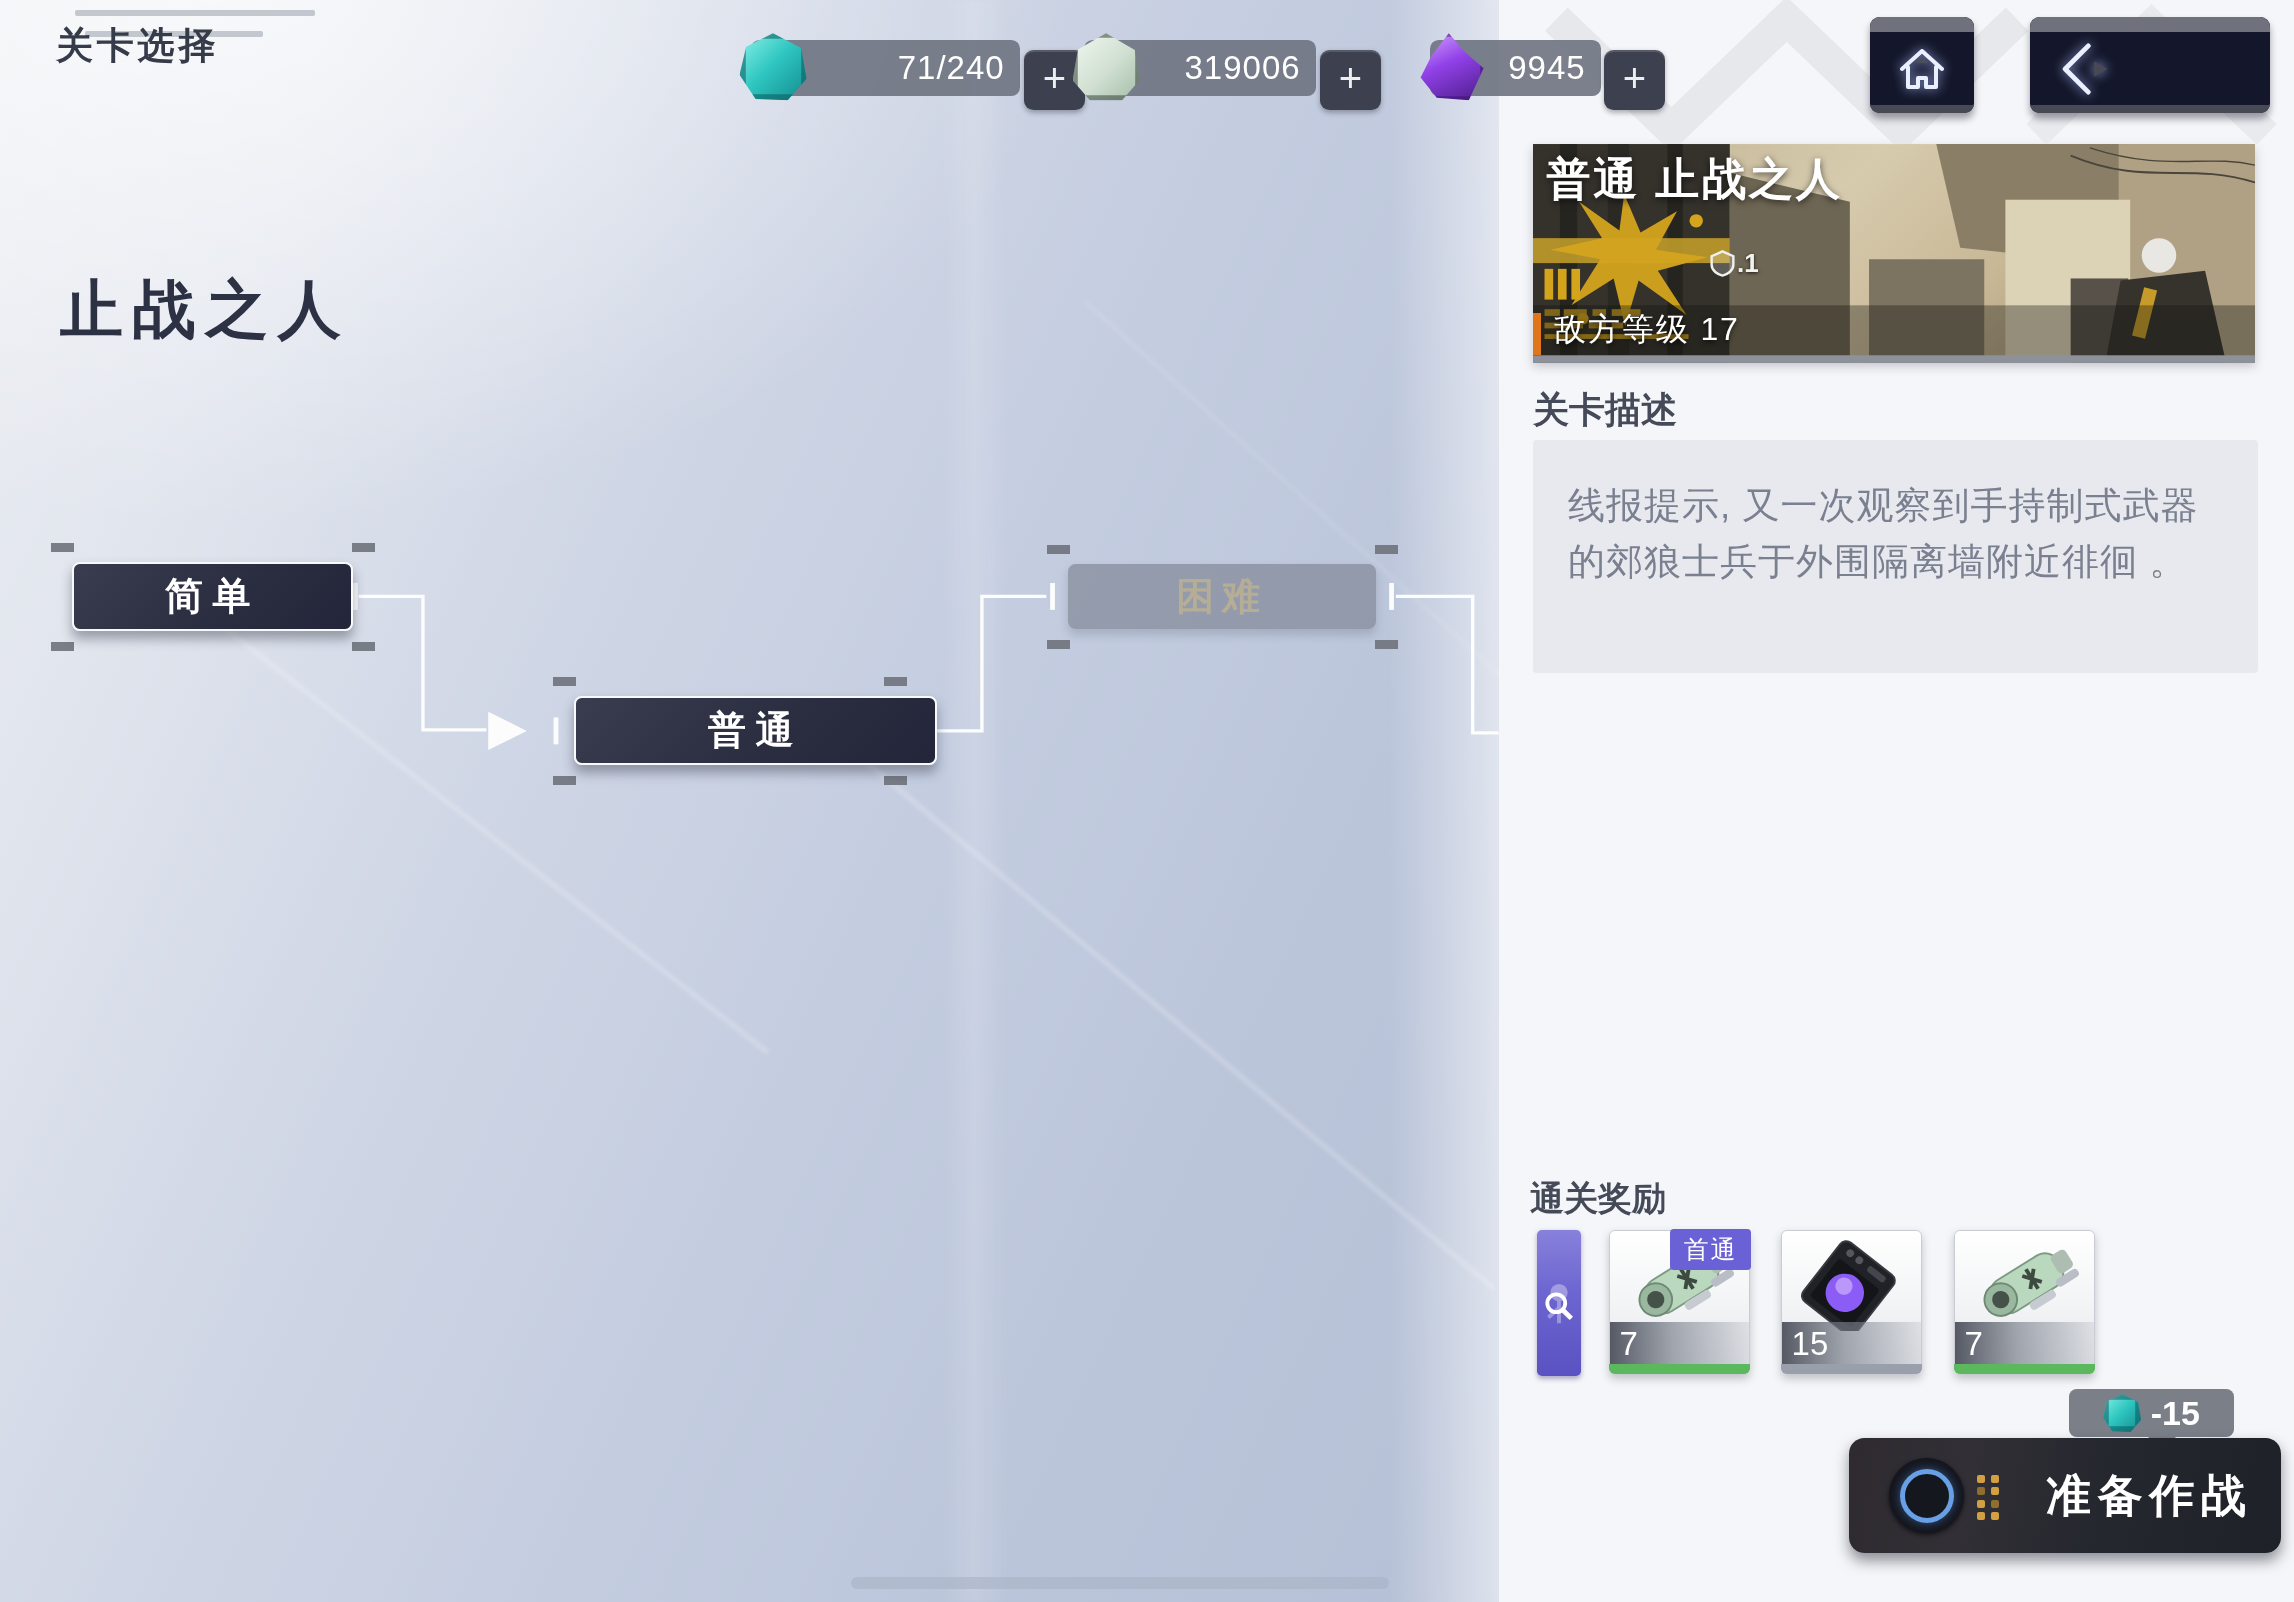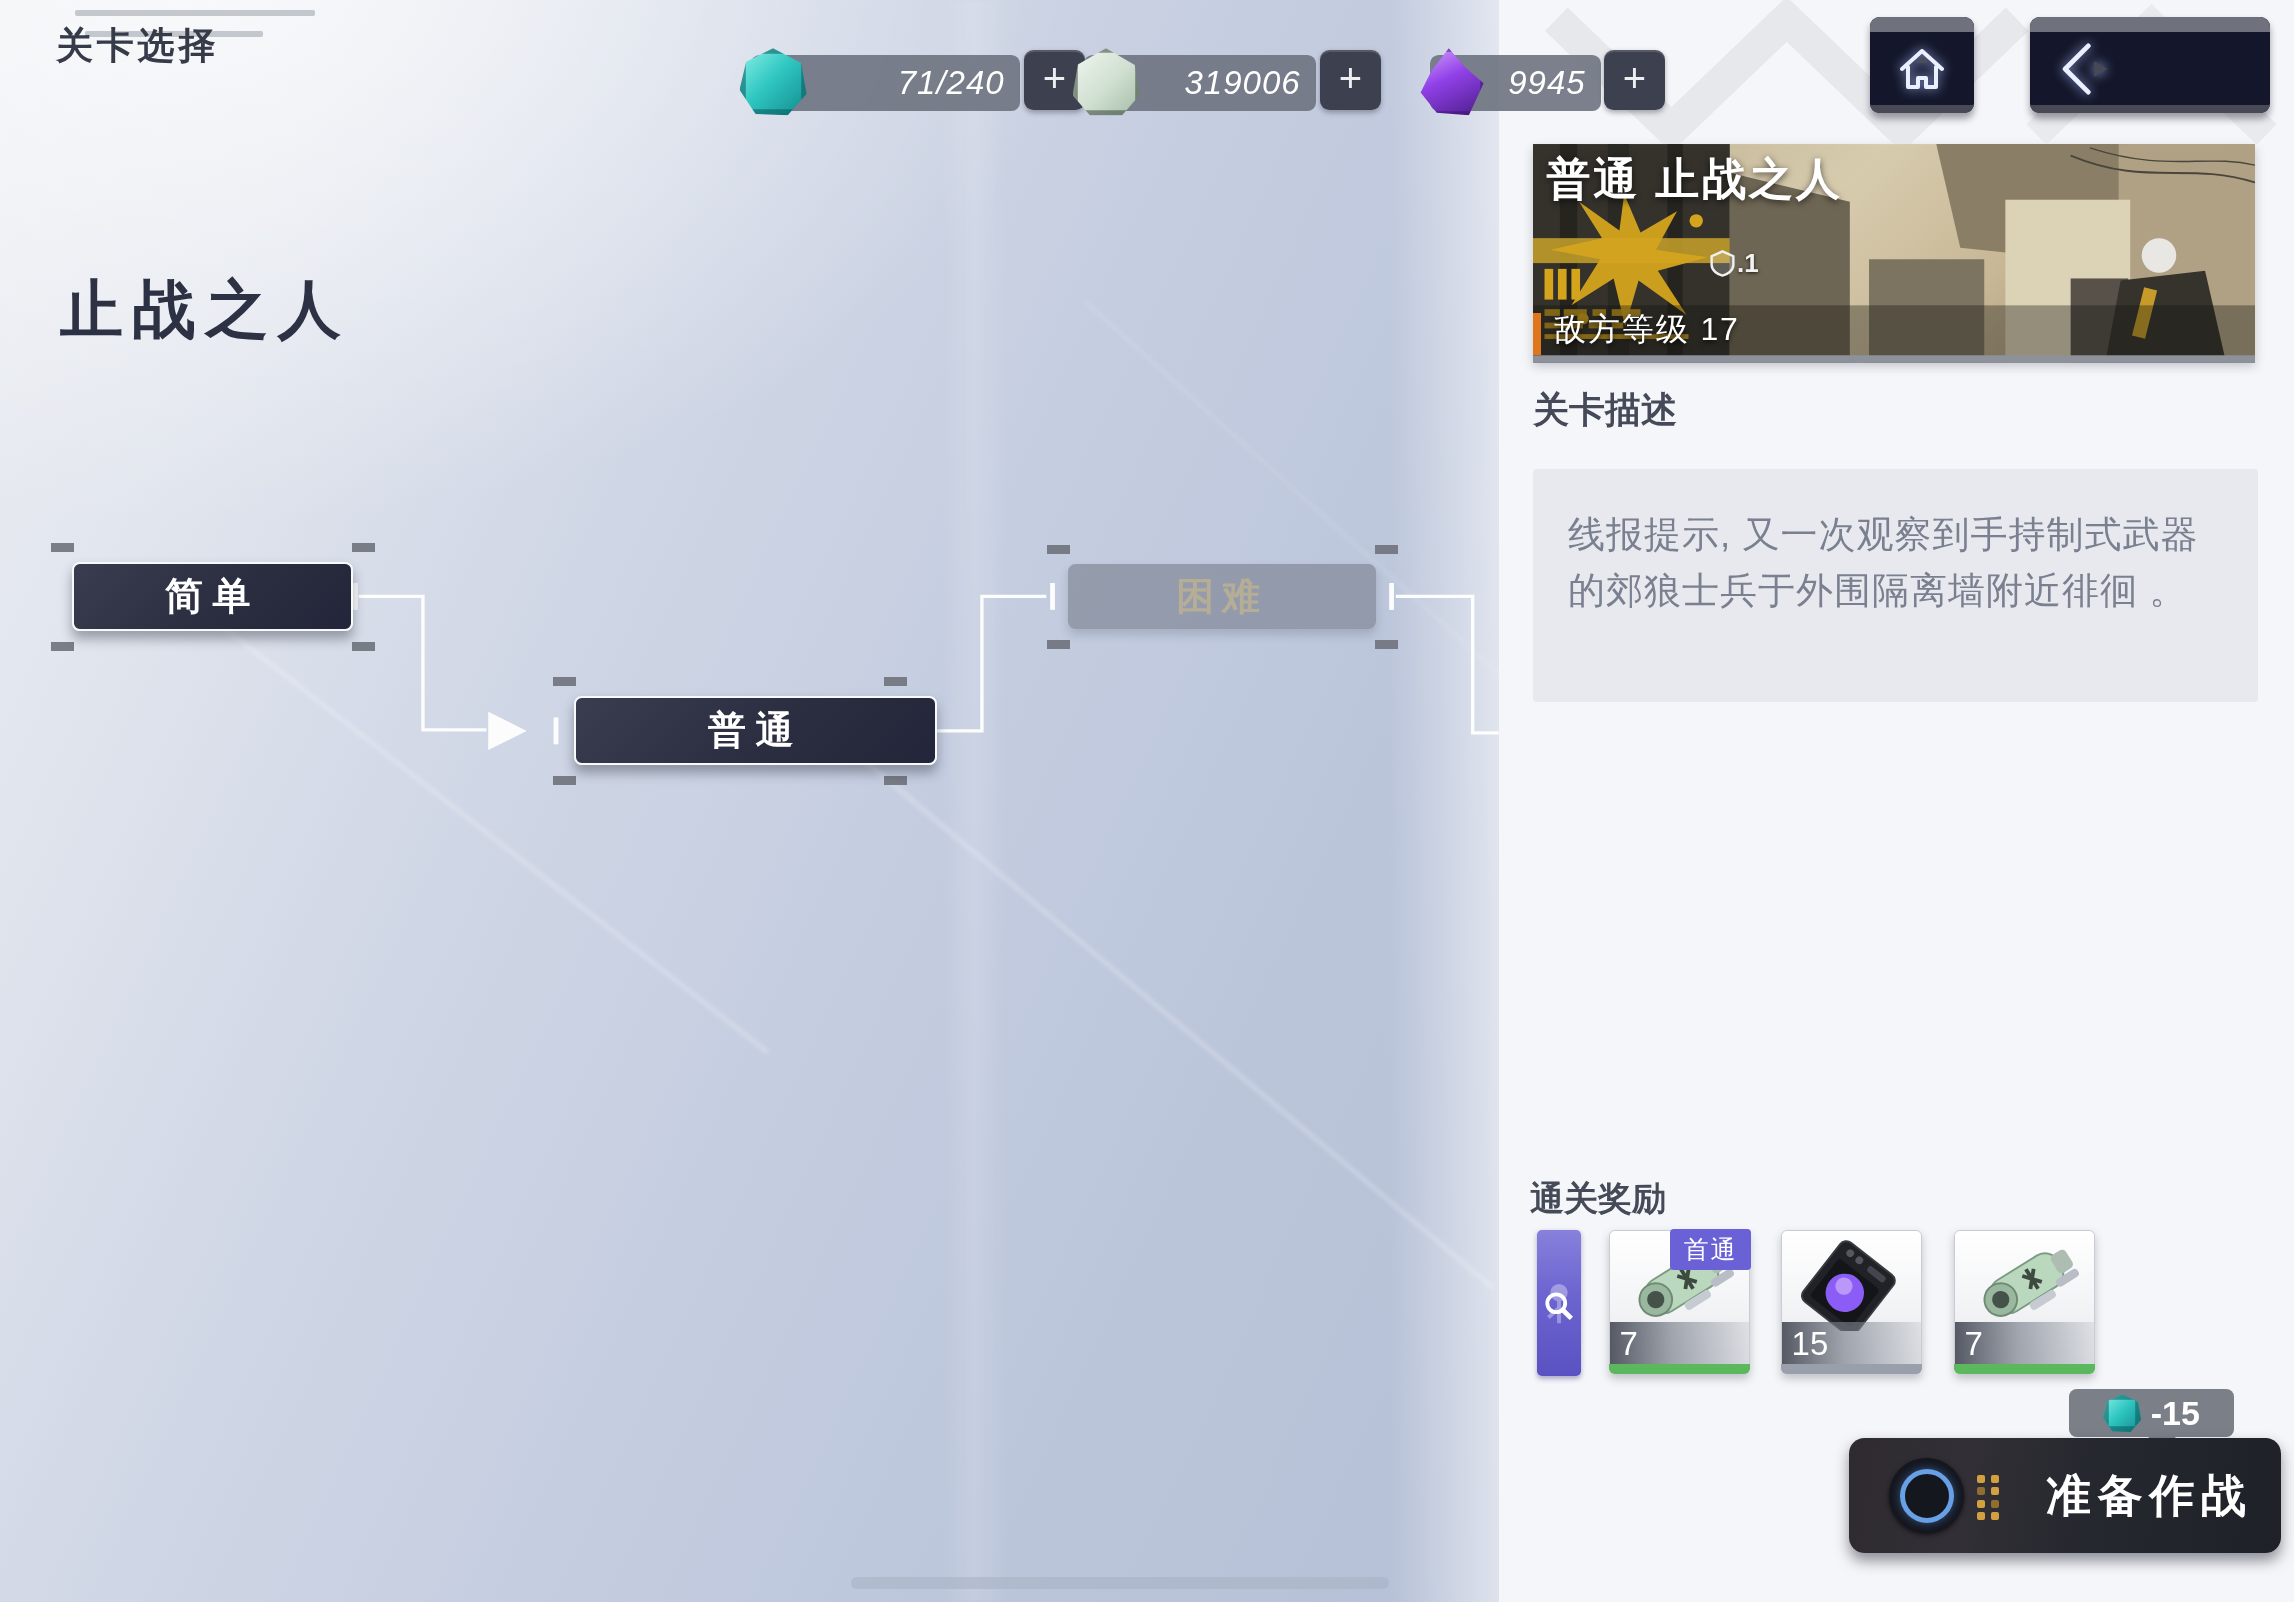--- a/index.html
+++ b/index.html
@@ -18,22 +18,22 @@
 
   .debug-bar { position:absolute; background:#868c99; opacity:.45; border-radius:1.9px; }
 
   .screen-title { position:absolute; left:56px; top:21px; font-size:37px; letter-spacing:3.8px;
     color:#363b49; font-weight:bold; }
   .stage-title { position:absolute; left:60px; top:267px; font-size:63px; letter-spacing:9.6px;
     color:#2c3144; font-weight:bold; }
 
   
   .topbar { position:absolute; left:0; top:0; width:2294px; height:125px; z-index:40; }
-  .res-bar { position:absolute; top:55px; height:56px; background:rgba(112,117,130,.92);
-    border-radius:8.6px; color:#fff;font-style:italic; }
+  .res-bar { position:absolute; top:40px; height:56px; background:rgba(112,117,130,.92);
+    border-radius:8.6px; color:#fff; }
   .res-value { position:absolute; right:15.4px; top:50%; transform:translateY(-50%);
     font-size:33px; color:#fff; letter-spacing:1px; }
   .plus-btn { position:absolute; top:50px; width:61px; height:60px; background:#3d404e; border-radius:9.6px;
     color:#eceef2; font-size:40px; line-height:56px; text-align:center;
     box-shadow:inset 0 1.9px 0 rgba(255,255,255,.14), 0 2.9px 4.8px rgba(40,44,58,.35); cursor:pointer; }
   .gem { position:absolute; top:-6.7px; width:67px; height:67px; filter:drop-shadow(0 1.9px 1.9px rgba(20,40,40,.5)); }
   .gem-teal { clip-path:polygon(50% 0,92% 22%,100% 68%,72% 100%,24% 98%,0 62%,10% 20%);
     background:linear-gradient(135deg,#8cf2ea 0%,#2fc6c0 48%,#128a8e 100%);
     box-shadow:inset 0 0 0 5.8px rgba(10,90,95,.55); }
   .gem-green { clip-path:polygon(50% 0,93% 25%,100% 70%,74% 100%,26% 100%,0 70%,8% 24%);
@@ -80,21 +80,21 @@
     box-shadow:0 3.8px 9.6px rgba(80,85,100,.3); }
   .banner-title { position:absolute; left:13.4px; top:5.8px; font-size:44px; font-weight:bold; color:#fff;
     letter-spacing:2.9px; text-shadow:0 1.9px 7.7px rgba(0,0,0,.65); z-index:5; }
   .enemy-level { position:absolute; left:21px; bottom:11.5px; font-size:32px; color:#fff; letter-spacing:1.9px;
     text-shadow:0 1.9px 5.8px rgba(0,0,0,.7); z-index:5; }
   .enemy-bar { position:absolute; left:0; bottom:7.7px; width:7.7px; height:42px; background:#e0761c; z-index:6; }
   .banner-badge { position:absolute; left:175px; top:104px; z-index:5; color:#f2f2f0; font-size:26px;
     font-weight:bold; text-shadow:0 1px 3.8px rgba(0,0,0,.8); display:flex; align-items:center; }
 
   .desc-box { position:absolute; left:34px; top:440px; width:725px; height:233px; background:#e7e9ef;
-    border-radius:3.8px;margin-top:29px; }
+    border-radius:3.8px; }
   .desc-text { padding:38px 35px; font-size:37px; color:#7a8090; line-height:1.5; letter-spacing:1px; }
 
   
   .search-btn { position:absolute; left:38px; top:1230px; width:44px; height:146px; border-radius:4.8px;
     background:linear-gradient(180deg,#8781dc 0%,#6c64cf 45%,#5a52c2 100%);
     box-shadow:0 2.9px 5.8px rgba(60,55,120,.4); cursor:pointer; }
   .search-btn svg { position:absolute; left:50%; top:52%; transform:translate(-50%,-50%); }
   .search-creature { position:absolute; left:5.8px; top:7.7px; width:33px; height:50px; opacity:.35; }
 
   .card { position:absolute; top:1230px; width:141px; height:144px; background:linear-gradient(180deg,#ffffff 0%,#f2f3f5 55%,#e4e6ea 100%);

